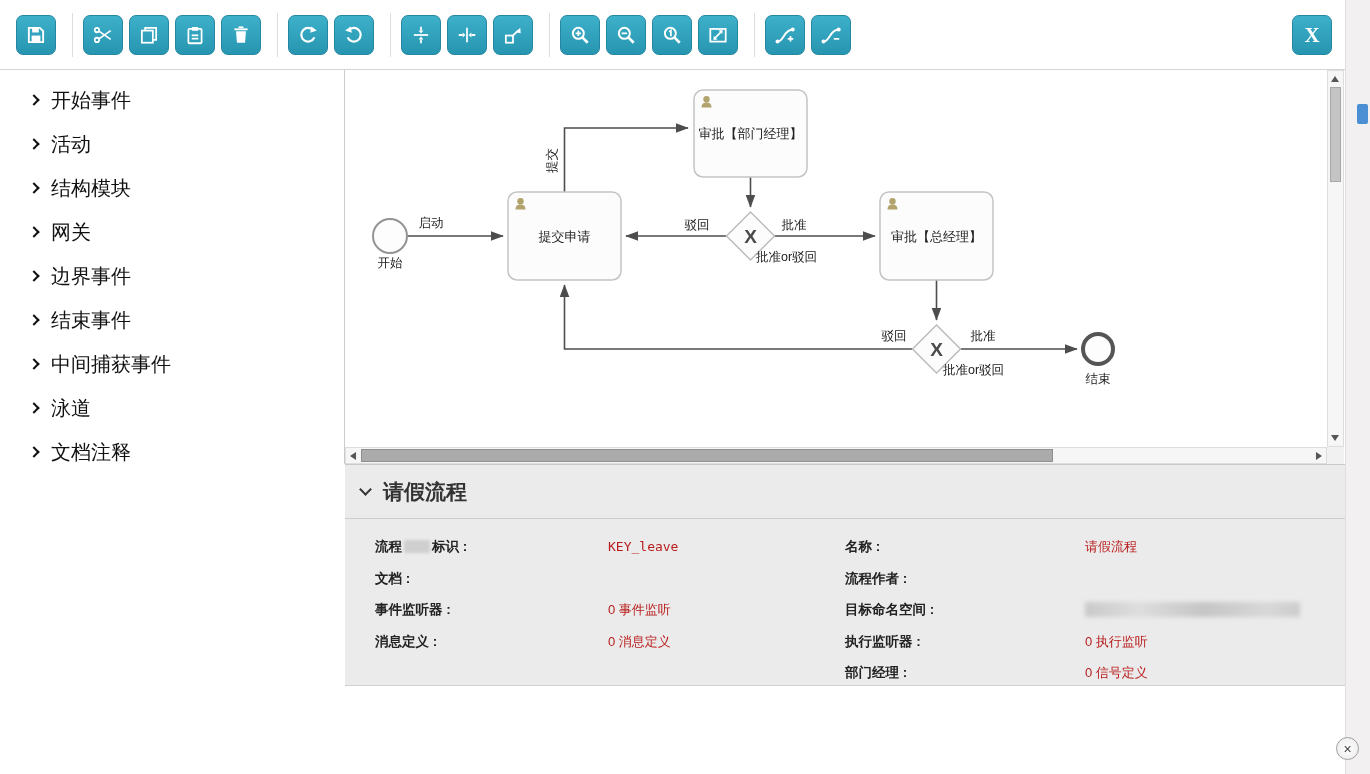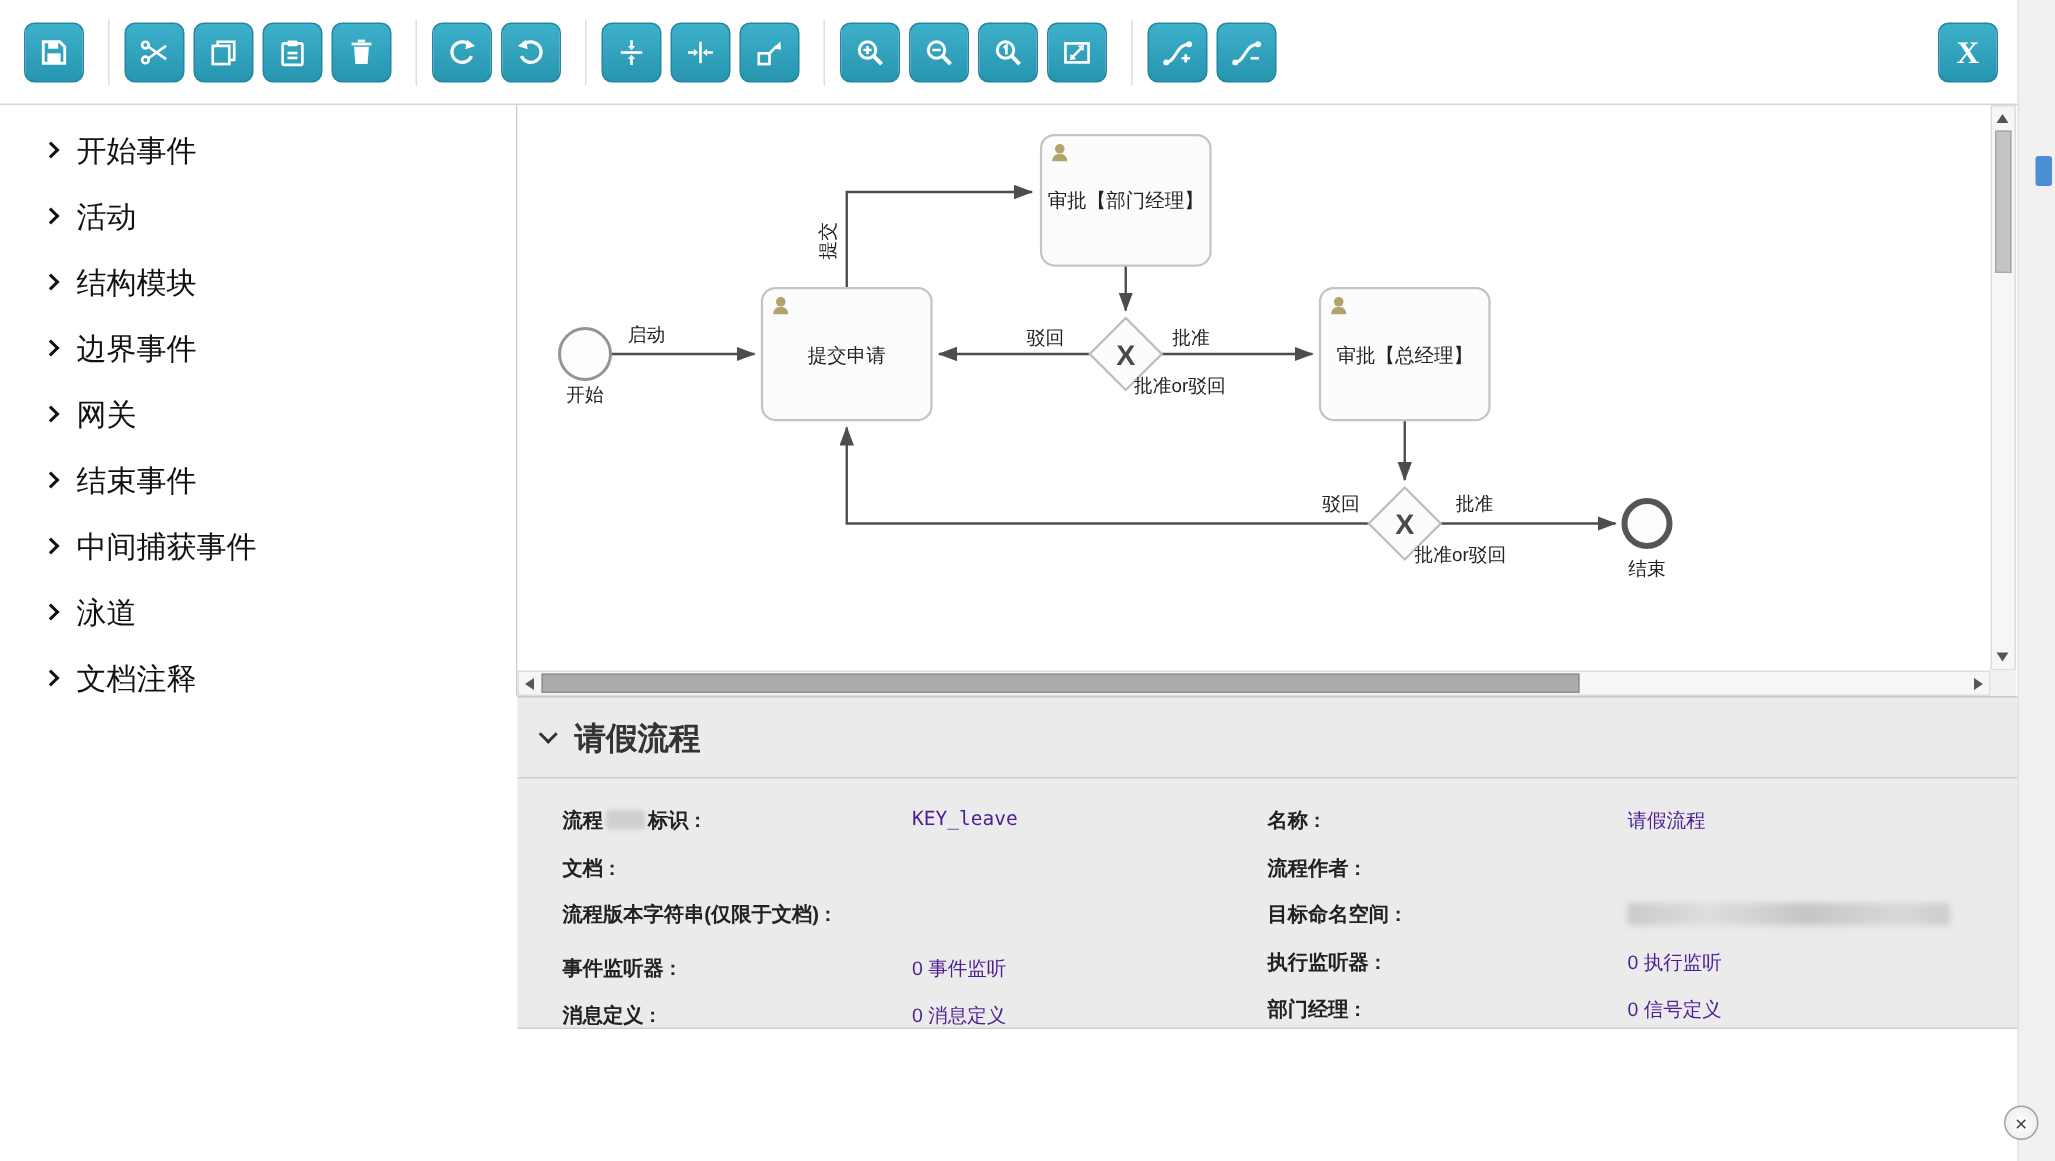--- a/index.html
+++ b/index.html
@@ -95,21 +95,21 @@
   }
   .props-title{font-size:21px;font-weight:bold;color:#333;
     font-family:"Liberation Serif","DejaVu Serif",serif;}
   .props-body{display:flex;padding:18px 0 0 30px;}
   .pcol1{width:470px;}
   .pcol2{width:490px;}
   .prow{display:flex;align-items:flex-start;margin-bottom:12px;}
   .plabel{font-weight:bold;font-size:13.5px;color:#222;line-height:1.45;}
   .pcol1 .plabel{width:233px;padding-right:10px;}
   .pcol2 .plabel{width:240px;padding-right:10px;}
-  .pvalue{font-size:13px;color:#4c1d95;line-height:1.5;}
+  .pvalue{font-size:13px;color:#b91c1c;line-height:1.5;}
   .mono{font-family:"DejaVu Sans Mono","Liberation Mono",monospace;}
   .tall{margin-bottom:16px;}
   .redact-sm{
     display:inline-block;width:26px;height:13px;background:#cfcfcf;border-radius:2px;
     filter:blur(1.5px);vertical-align:-2px;margin:0 2px;
   }
   .redact-lg{
     display:inline-block;width:215px;height:15px;border-radius:2px;
     background:linear-gradient(90deg,#c9c9c9,#dedede 25%,#c5c5c5 55%,#d8d8d8 85%,#cccccc);
     filter:blur(2px);vertical-align:-3px;
@@ -282,25 +282,25 @@
   <div class="p-item">
     <span class="chev-r"></span>
     <span>活动</span>
   </div>
   <div class="p-item">
     <span class="chev-r"></span>
     <span>结构模块</span>
   </div>
   <div class="p-item">
     <span class="chev-r"></span>
+    <span>网关</span>
+  </div>
+  <div class="p-item">
+    <span class="chev-r"></span>
     <span>边界事件</span>
-  </div>
-  <div class="p-item">
-    <span class="chev-r"></span>
-    <span>网关</span>
   </div>
   <div class="p-item">
     <span class="chev-r"></span>
     <span>结束事件</span>
   </div>
   <div class="p-item">
     <span class="chev-r"></span>
     <span>中间捕获事件</span>
   </div>
   <div class="p-item">
@@ -411,24 +411,20 @@
 
     <div class="pcol1">
       <div class="prow">
         <div class="plabel"><span>流程</span><span class="redact-sm"></span><span>标识 :</span></div>
         <div class="pvalue mono">KEY_leave</div>
       </div>
       <div class="prow">
         <div class="plabel">文档 :</div>
         <div class="pvalue"></div>
       </div>
-      <div class="prow tall">
-        <div class="plabel">流程版本字符串(仅限于文档) :</div>
-        <div class="pvalue"></div>
-      </div>
       <div class="prow">
         <div class="plabel">事件监听器 :</div>
         <div class="pvalue">0 事件监听</div>
       </div>
       <div class="prow">
         <div class="plabel">消息定义 :</div>
         <div class="pvalue">0 消息定义</div>
       </div>
     </div>
 

